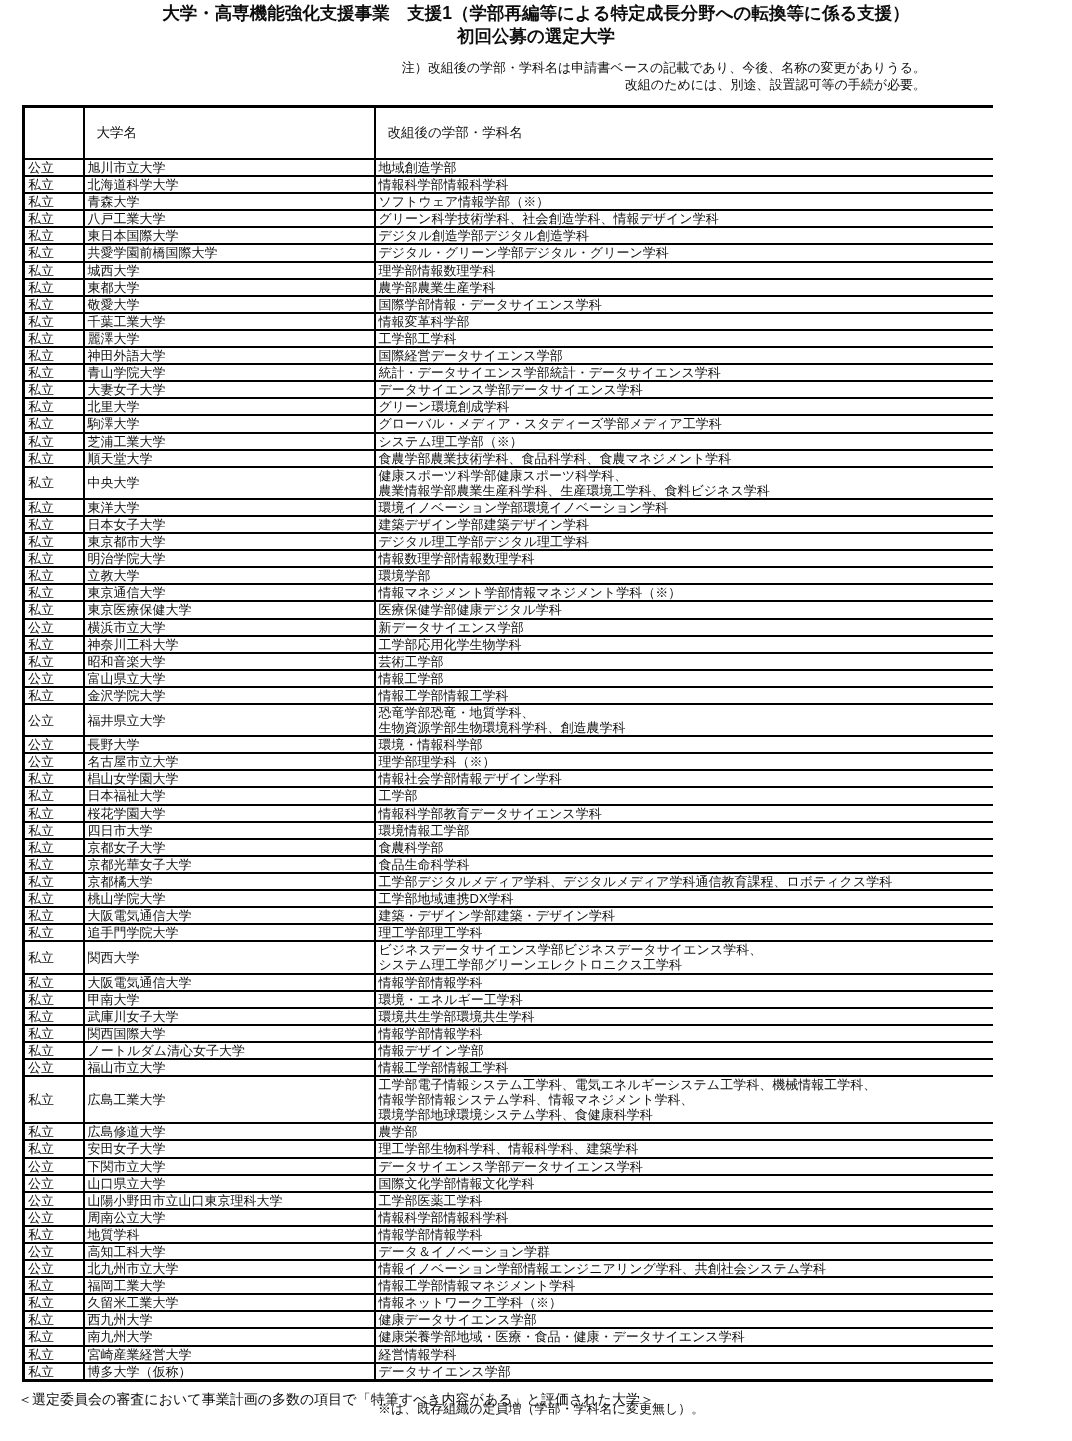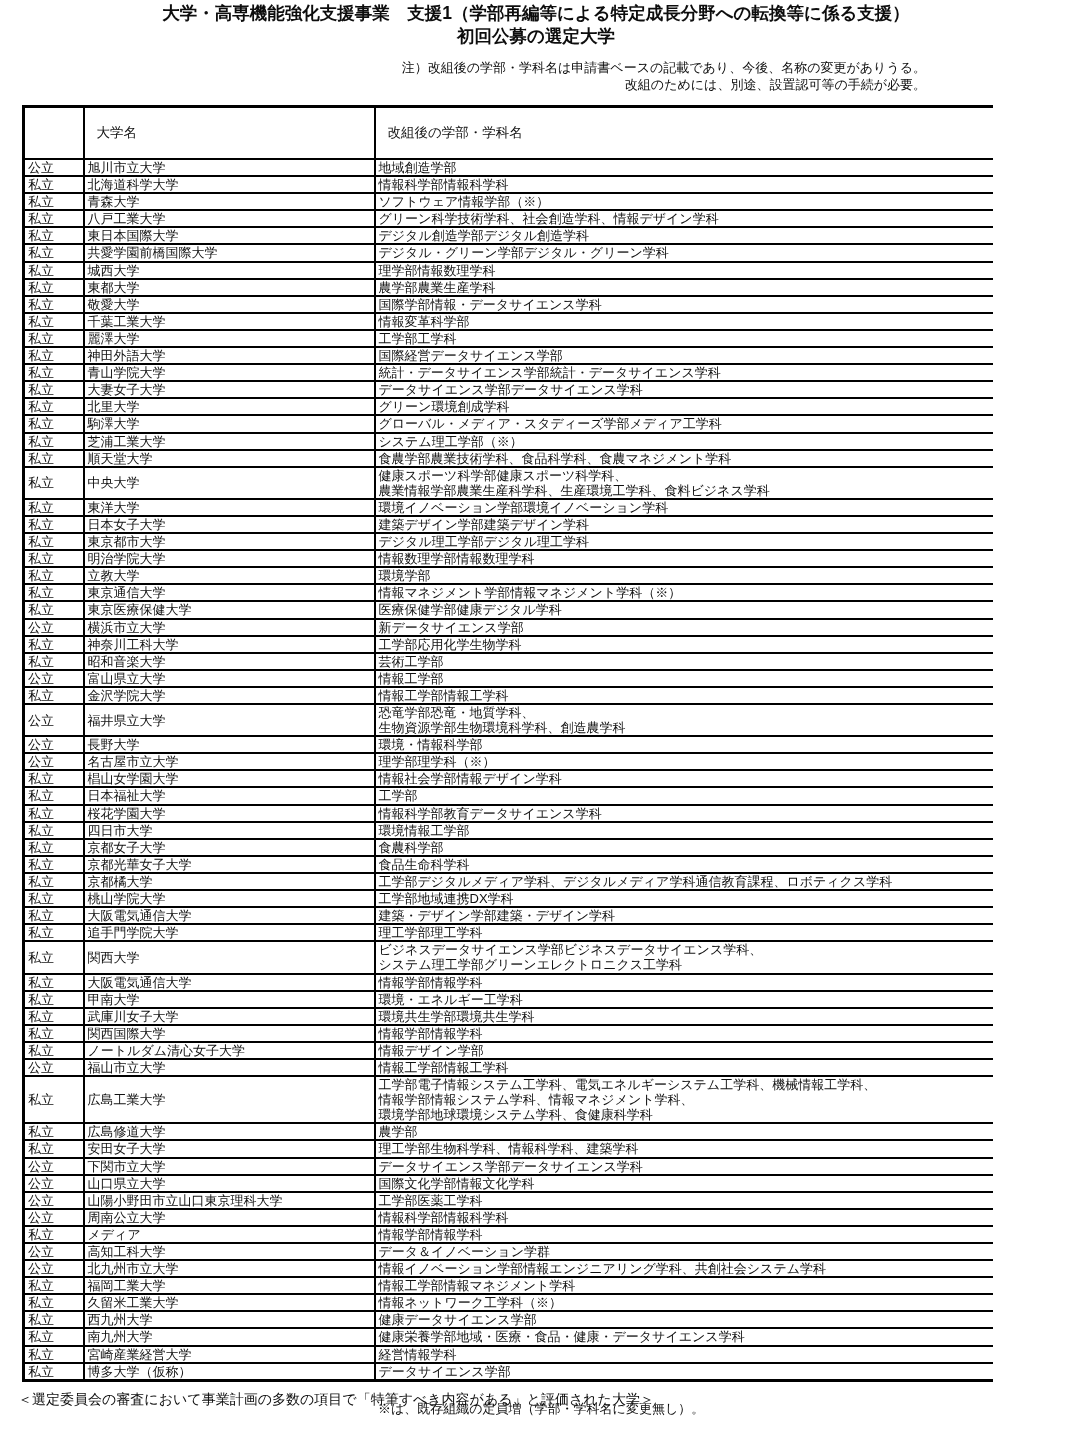--- a/index.html
+++ b/index.html
@@ -346,21 +346,21 @@
           <td class="cell-univ">山陽小野田市立山口東京理科大学</td>
           <td class="cell-dept">工学部医薬工学科</td>
         </tr>
         <tr>
           <td class="cell-type">公立</td>
           <td class="cell-univ">周南公立大学</td>
           <td class="cell-dept">情報科学部情報科学科</td>
         </tr>
         <tr>
           <td class="cell-type">私立</td>
-          <td class="cell-univ">メディア</td>
+          <td class="cell-univ">地質学科</td>
           <td class="cell-dept">情報学部情報学科</td>
         </tr>
         <tr>
           <td class="cell-type">公立</td>
           <td class="cell-univ">高知工科大学</td>
           <td class="cell-dept">データ＆イノベーション学群</td>
         </tr>
         <tr>
           <td class="cell-type">公立</td>
           <td class="cell-univ">北九州市立大学</td>

